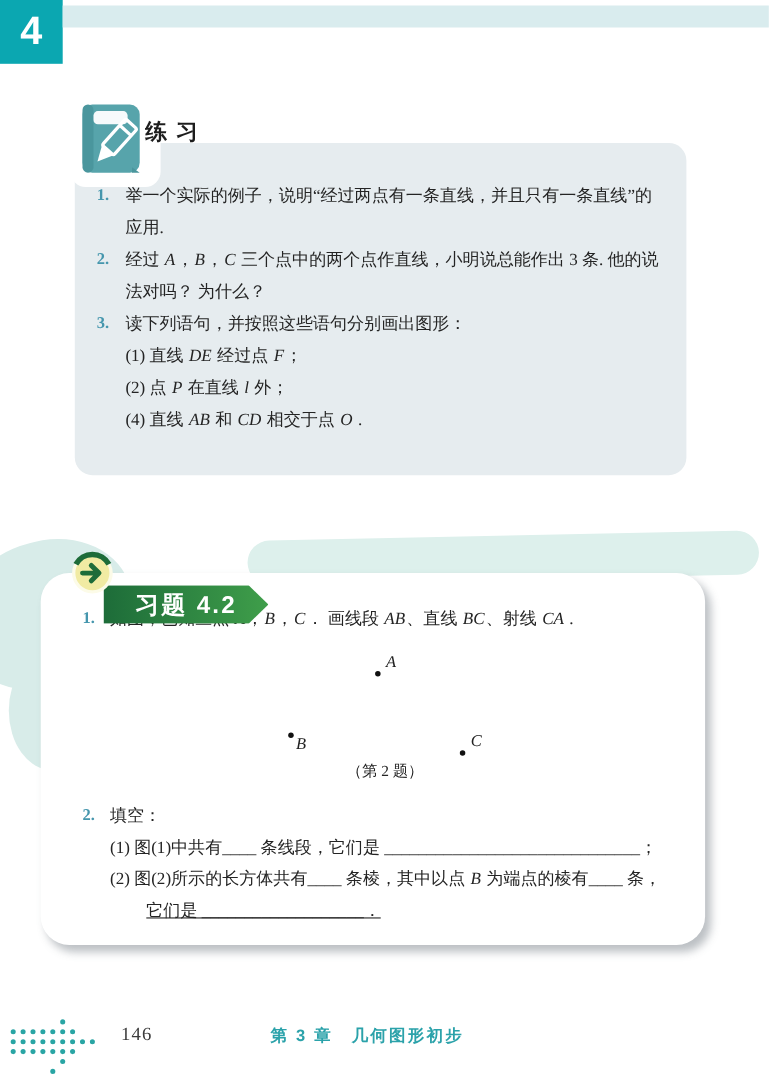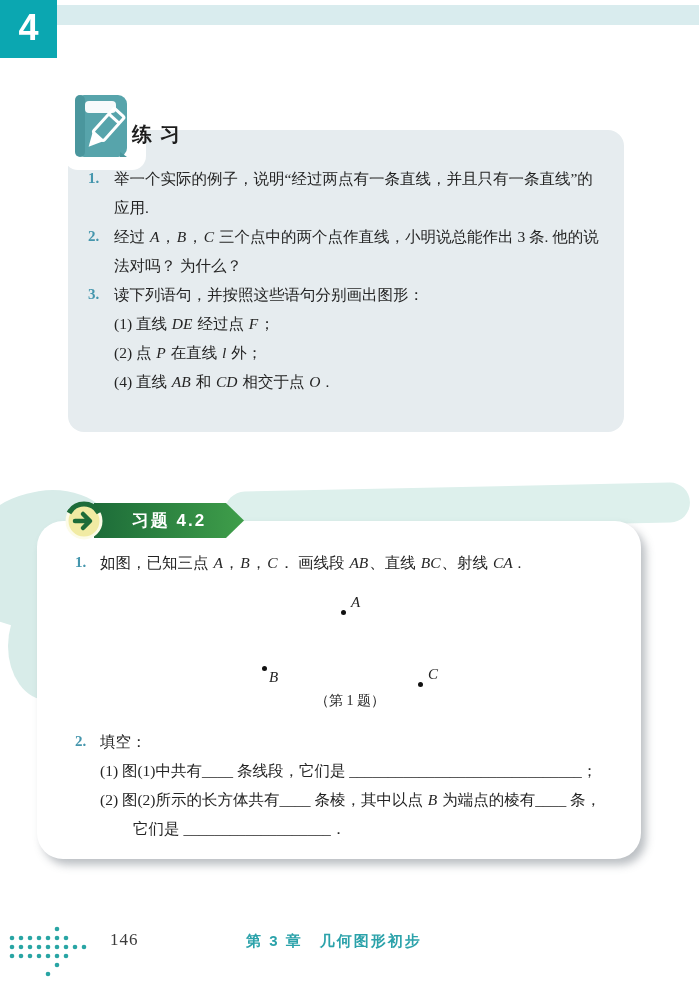--- a/index.html
+++ b/index.html
@@ -13,53 +13,53 @@
     color:#fff;font-family:"Liberation Sans",sans-serif;font-weight:bold;
     font-size:36px;text-align:center;line-height:56px;
   }
   .top-band{position:absolute;left:57px;top:5px;width:642px;height:20px;background:#d9ecee;}
   
   .practice-icon-bg{position:absolute;left:64px;top:86px;width:82px;height:84px;background:#fff;border-radius:14px;z-index:2;}
   .practice-panel{position:absolute;left:68px;top:130px;width:556px;height:302px;background:#e6ecef;border-radius:16px;z-index:1;}
   .practice-icon{position:absolute;left:72px;top:92px;z-index:3;}
   .practice-label{
     position:absolute;left:132px;top:106px;z-index:3;color:#1d1d1d;
-    font-family:"Liberation Sans",sans-serif;font-weight:bold;font-size:20px;letter-spacing:8px;margin-top:15px;
+    font-family:"Liberation Sans",sans-serif;font-weight:bold;font-size:20px;letter-spacing:8px;
   }
   .practice-list{position:absolute;left:88px;top:164px;z-index:3;}
   .p-item{display:flex;}
   .p-num{
     width:26px;flex:none;color:#4596ad;font-weight:bold;font-size:15px;line-height:29px;
     font-family:"Liberation Serif",serif;
   }
   .t-line{height:29px;line-height:29px;font-size:15.5px;color:#242424;white-space:nowrap;}
   .t-line i{font-style:italic;padding:0 1px;}
   
   .blob{position:absolute;background:#d8ece9;z-index:0;}
   .blob-left{left:-38px;top:492px;width:160px;height:132px;border-radius:52% 48% 55% 45%;transform:rotate(-14deg);}
   .blob-left2{left:8px;top:592px;width:78px;height:108px;border-radius:50%;}
   .blob-swoosh{left:225px;top:487px;width:465px;height:40px;border-radius:22px;transform:rotate(-1.2deg);background:#ddf0ec;}
   
   .exercise-panel{
     position:absolute;left:37px;top:521px;width:604px;height:338px;background:#ffffff;
     border-radius:26px;box-shadow:5px 6px 8px rgba(106,115,124,.45);z-index:2;
   }
   .ex-banner{
-    position:absolute;left:94px;top:503px;width:150px;height:35px;z-index:4;
+    position:absolute;left:94px;top:532px;width:150px;height:35px;z-index:4;
     background:linear-gradient(90deg,#1d6c39,#3f9e4a);
     clip-path:polygon(0 0,88% 0,100% 50%,88% 100%,0 100%);
-    color:#fff;font-family:"Liberation Sans",sans-serif;font-weight:bold;font-size:17px;
+    color:#fff;font-family:"Liberation Sans",sans-serif;font-weight:bold;font-size:22px;
     letter-spacing:2px;text-align:center;line-height:35px;
   }
   .ex-badge{position:absolute;left:62px;top:499px;z-index:5;}
   .prob{position:absolute;z-index:3;display:flex;}
   .prob1{left:75px;top:548px;}
   .prob2{left:75px;top:727px;}
   .prob .p-num{width:25px;}
-  .cont{margin-left:33px;}
+  .cont{margin-left:33px;text-decoration:underline;}
   
   .figure{position:absolute;left:240px;top:595px;width:230px;height:125px;z-index:3;}
   .dot{position:absolute;width:5px;height:5px;border-radius:50%;background:#111;}
   .pt-label{position:absolute;font-style:italic;font-size:15px;color:#222;font-family:"Liberation Serif",serif;}
   .fig-caption{position:absolute;left:20px;top:97px;width:180px;text-align:center;font-size:14px;color:#242424;}
   
   .footer-dots{position:absolute;left:8px;top:925px;z-index:1;}
   .page-num{position:absolute;left:110px;top:930px;font-size:17px;color:#3b3b3b;letter-spacing:1px;}
   .chapter-title{
     position:absolute;left:246px;top:932px;font-family:"Liberation Sans",sans-serif;
@@ -127,21 +127,21 @@
   <path d="M7 14 A17 17 0 0 1 37 14" fill="none" stroke="#1d6c39" stroke-width="5"></path>
   <path d="M13 22 L27 22 M21 15 L28 22 L21 29" fill="none" stroke="#1d6c39" stroke-width="4.5" stroke-linecap="round" stroke-linejoin="round"></path>
 </svg>
 
 <div class="prob prob1">
   <span class="p-num">1.</span>
   <div class="t-line">如图，已知三点 <i>A</i>，<i>B</i>，<i>C</i>． 画线段 <i>AB</i>、直线 <i>BC</i>、射线 <i>CA</i> .</div>
 </div>
 
 <div class="figure">
-  <div class="fig-caption">（第 1 题）</div>
+  <div class="fig-caption">（第 2 题）</div>
 <div class="dot" style="left: 101px; top: 15px;"></div>
     <div class="pt-label" style="left: 111px; top: -1px;">A</div>
     <div class="dot" style="left: 22px; top: 71px;"></div>
     <div class="pt-label" style="left: 29px; top: 74px;">B</div>
     <div class="dot" style="left: 178px; top: 87px;"></div>
     <div class="pt-label" style="left: 188px; top: 71px;">C</div>
   </div>
 
 <div class="prob prob2">
   <span class="p-num">2.</span>

